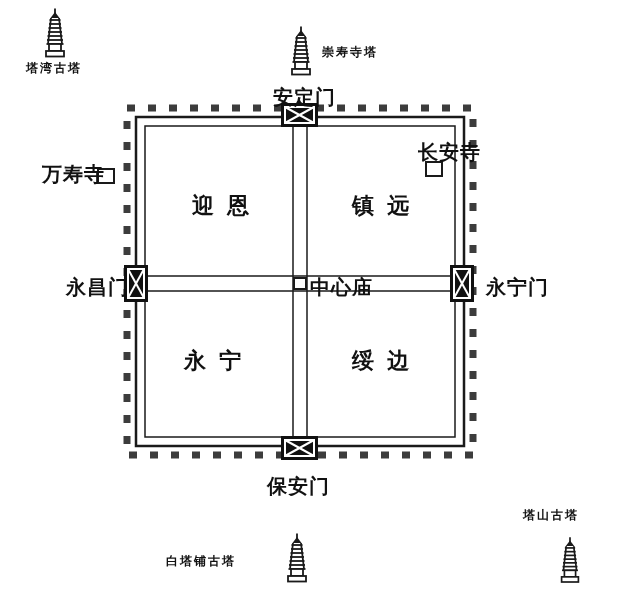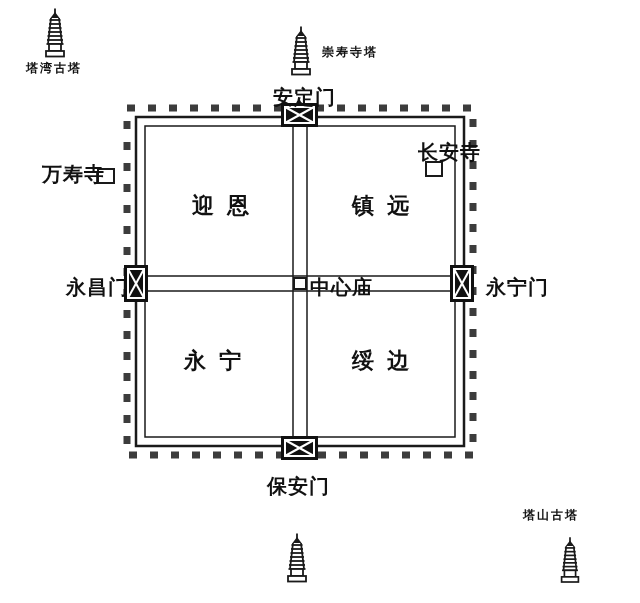--- a/index.html
+++ b/index.html
@@ -86,20 +86,21 @@
     <rect x="426" y="162" width="16" height="14" fill="#fff" stroke="#1a1a1a" stroke-width="2"></rect>
 
     <use href="#pagoda" x="40" y="8" width="30" height="52"></use>
     <use href="#pagoda" x="286" y="26" width="30" height="52"></use>
     <use href="#pagoda" x="282" y="533" width="30" height="52"></use>
     <use href="#pagoda" x="556" y="536" width="28" height="50"></use>
   </svg>
 
   <div class="lbl" style="left:26px;  top:60px;">塔湾古塔</div>
   <div class="lbl" style="left:322px; top:44px;">崇寿寺塔</div>
+  <div class="lbl" style="left:166px; top:553px;">白塔铺古塔</div>
   <div class="lbl" style="left:516px; top:507px;margin-left:7px;">塔山古塔</div>
 
   <div class="lbl small" style="left:273px; top:84px;">安定门</div>
   <div class="lbl small" style="left:267px; top:462px;margin-top:11px;">保安门</div>
   <div class="lbl small" style="left:66px;  top:274px;text-align:center;">永昌门</div>
   <div class="lbl small" style="left:486px; top:274px;">永宁门</div>
 
   <div class="lbl quad" style="left:192px; top:191px;">迎恩</div>
   <div class="lbl quad" style="left:352px; top:191px;font-family:Liberation Serif, serif;">镇远</div>
   <div class="lbl quad" style="left:184px; top:346px;">永宁</div>

